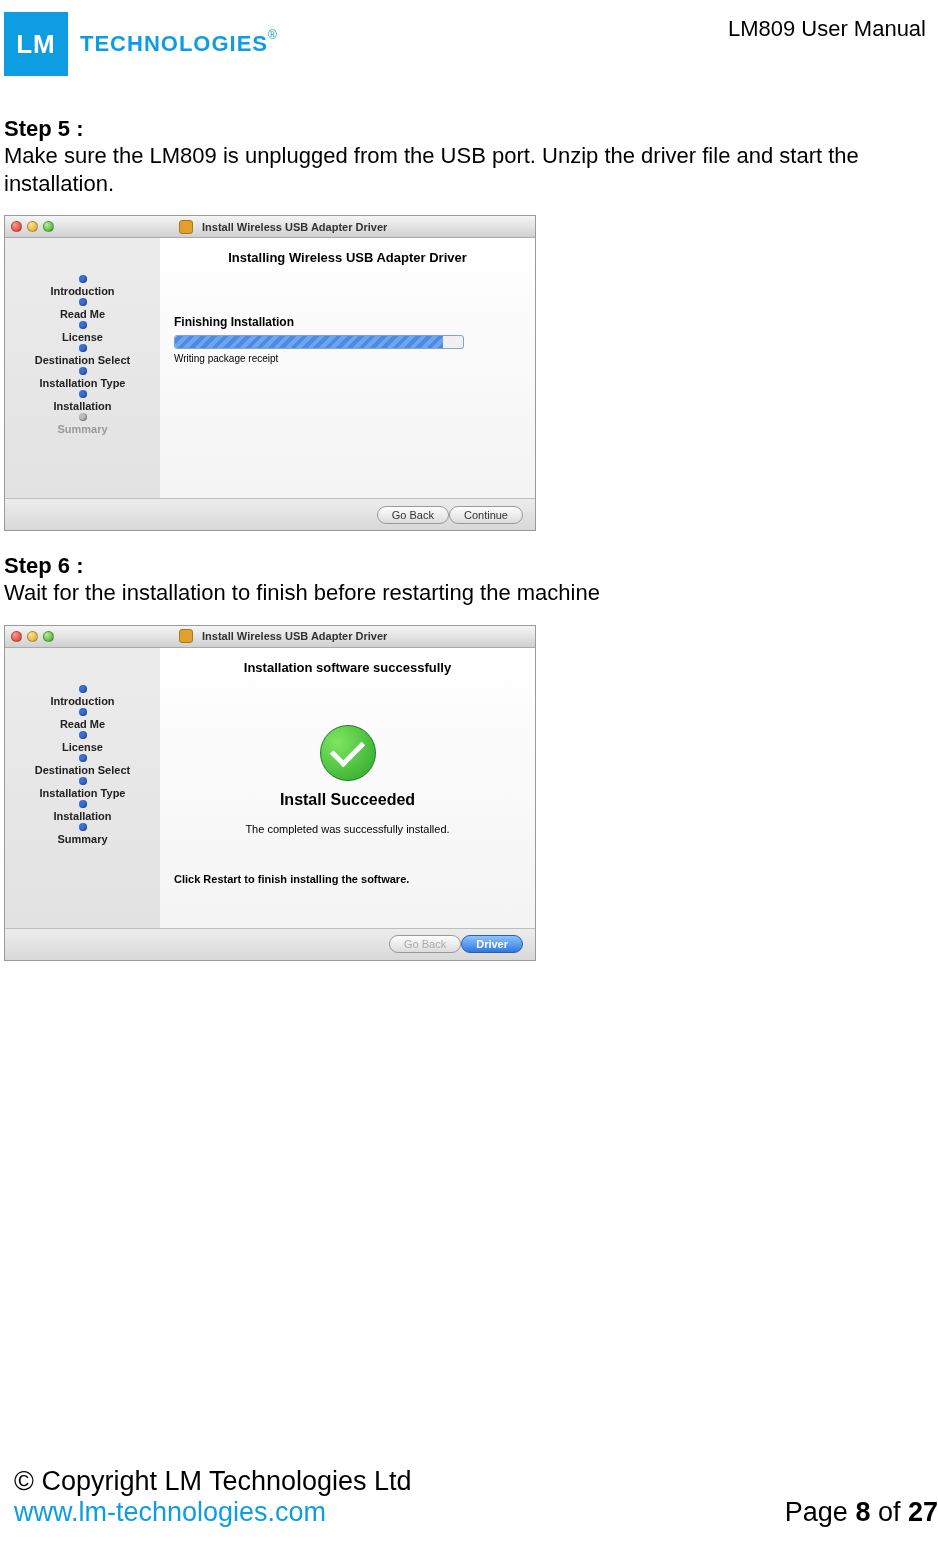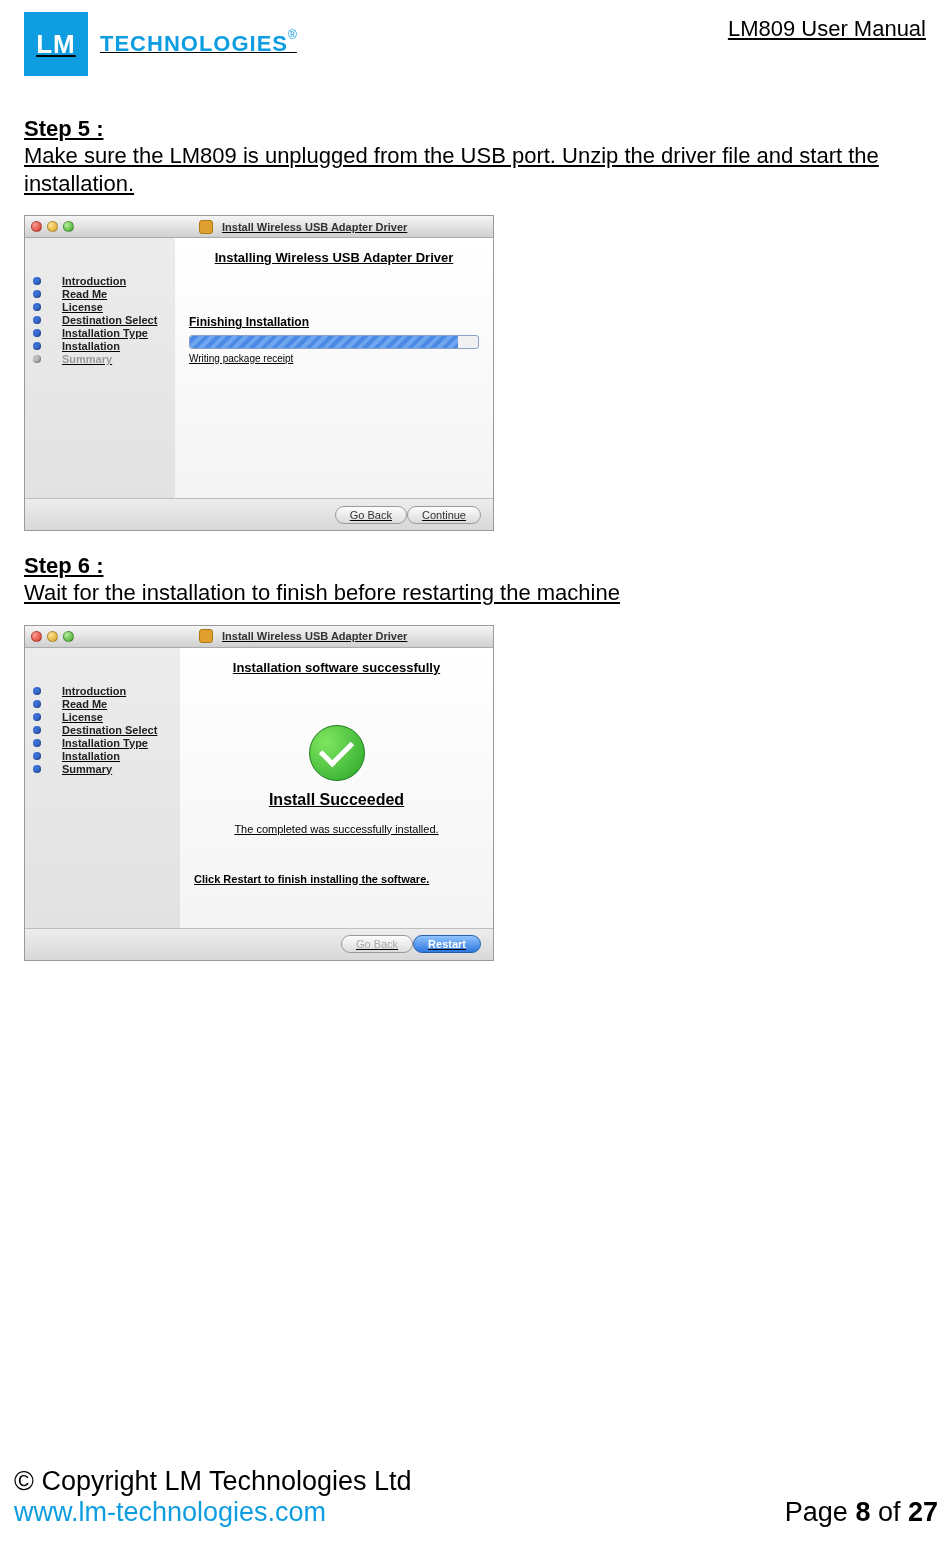--- a/index.html
+++ b/index.html
@@ -5,24 +5,23 @@
   * { box-sizing: border-box; margin: 0; padding: 0; }
   body {
     width: 938px;
     height: 1542px;
     background: #fff;
     font-family: Arial, Helvetica, sans-serif;
     position: relative;
     color: #000;
   }
   .page {
-    padding: 12px 12px 0 24px;
+    padding: 12px 12px 0 4px;
     height: 100%;
     position: relative;
-    text-decoration: underline;
   }
   
   .header {
     display: flex;
     align-items: flex-start;
     justify-content: space-between;
     margin-bottom: 40px;
   }
   .logo-block { display: flex; align-items: center; gap: 12px; position:relative;}
   .logo-square {
@@ -37,21 +36,21 @@
   }
   .reg { color:#0d9de0; font-size:12px; position:relative; top:-12px;}
   .doc-title {
     font-size: 22px; color: #000; padding-top: 4px;
   }
   
   .step-heading { font-weight: 700; font-size: 22px; margin-top: 18px;}
   .step-body { font-size: 22px; line-height: 1.25; margin-bottom: 18px;}
   
   .installer {
-    width: 470px; border:1px solid #9a9a9a; background:#e8e8e8;
+    width: 532px; border:1px solid #9a9a9a; background:#e8e8e8;
     margin-bottom: 22px; position:relative;
   }
   .titlebar {
     height: 22px;
     background: linear-gradient(#f5f5f5,#d0d0d0);
     border-bottom:1px solid #aaa;
     display:flex; align-items:center; gap:5px; padding:0 6px;
     font-size:11px; font-weight:600; color:#333;
   }
   .tb-dot { width:11px;height:11px;border-radius:50%; border:1px solid rgba(0,0,0,.25);}
@@ -59,21 +58,21 @@
   .tb-yel{background:radial-gradient(circle at 30% 30%, #ffe38f, #d9a11e);}
   .tb-grn{background:radial-gradient(circle at 30% 30%, #b6f09b, #3aa323);}
   .tb-icon{ width:14px;height:14px;background:#e0a030;border-radius:3px;margin-left:120px;margin-right:4px;border:1px solid #aa7a10;}
   .inst-body{ display:flex; height:260px; }
   .inst-sidebar{
     width:155px; padding:36px 8px 8px 8px;
     background: linear-gradient(#ececec,#e2e2e2);
     font-size:11px; font-weight:700; color:#222;
     position:relative;
   }
-  .inst-sidebar .itm{ margin:1px 0; display:flex; align-items:center; gap:21px;}
+  .inst-sidebar .itm{ margin:1px 0; display:flex; align-items:center; gap:2px;flex-direction:column;}
   .bullet{ width:8px;height:8px;border-radius:50%; background:#3a6fd8; box-shadow: inset -1px -1px 2px rgba(0,0,0,.4);}
   .bullet.done{ background:#3a6fd8;}
   .bullet.dim{ background:#bcbcbc;}
   .itm.dim{ color:#9a9a9a; font-weight:600;}
   .inst-main{
     flex:1; background: linear-gradient(#fff,#f4f4f4);
     padding: 10px 14px 10px 14px; position:relative;
   }
   .inst-heading{ text-align:center; font-size:13px; font-weight:800; margin:2px 0 50px 0;}
   .fin-label{ font-size:12px; font-weight:800; color:#000; margin-bottom:6px;}
@@ -276,21 +275,21 @@
       <div class="inst-main">
         <div class="inst-heading">Installation software successfully</div>
         <div class="success-icon"></div>
         <div class="succ-title">Install Succeeded</div>
         <div class="succ-sub">The completed was successfully installed.</div>
         <div class="succ-note">Click Restart to finish installing the software.</div>
       </div>
     </div>
     <div class="inst-footer">
       <button class="mac-btn disabled">Go Back</button>
-      <button class="mac-btn primary">Restart</button>
+      <button class="mac-btn primary">Driver</button>
     </div>
     <div class="resize"></div>
   </div>
 
   <div class="page-footer">
     <div>
       <div>© Copyright LM Technologies Ltd</div>
       <a class="link">www.lm-technologies.com</a>
     </div>
     <div class="pg">

